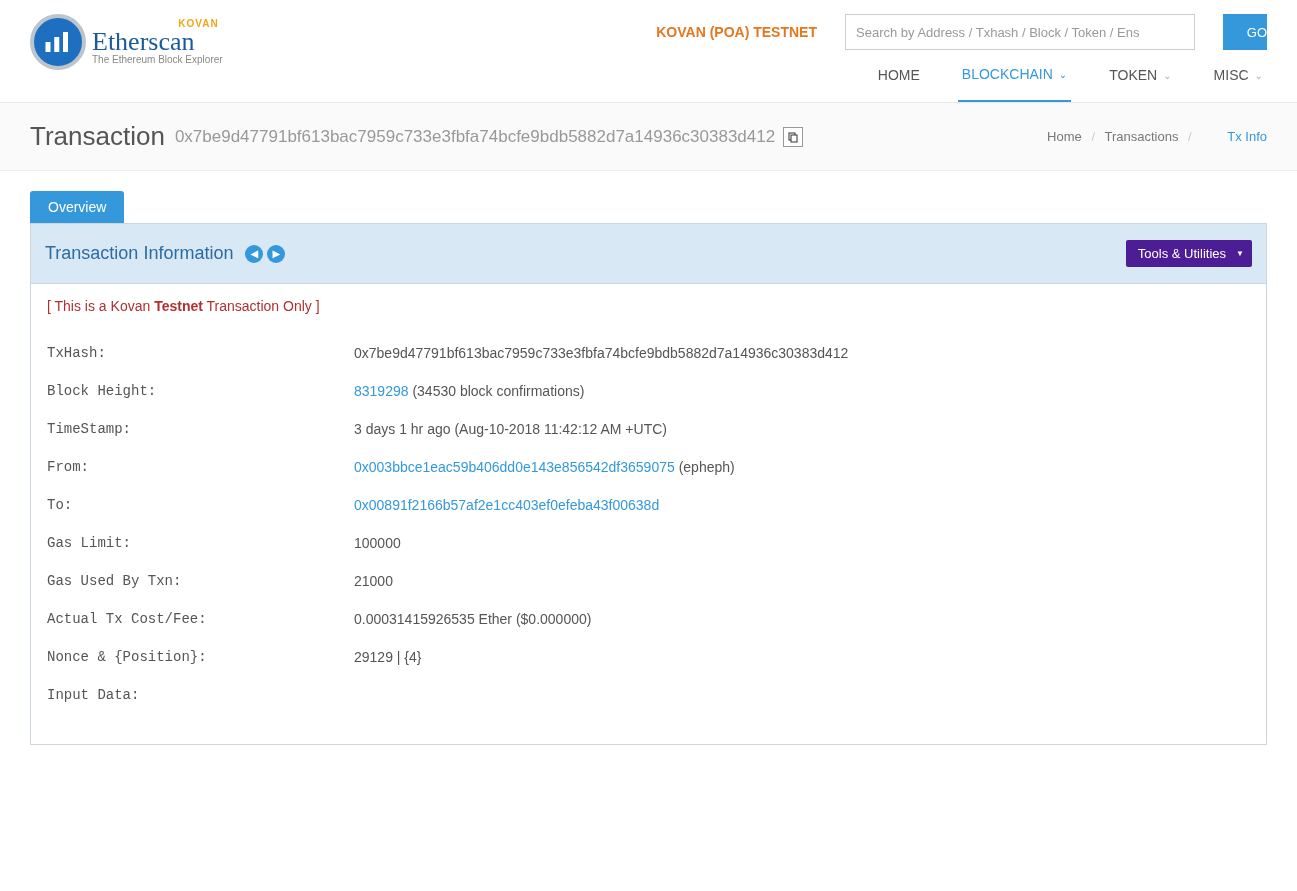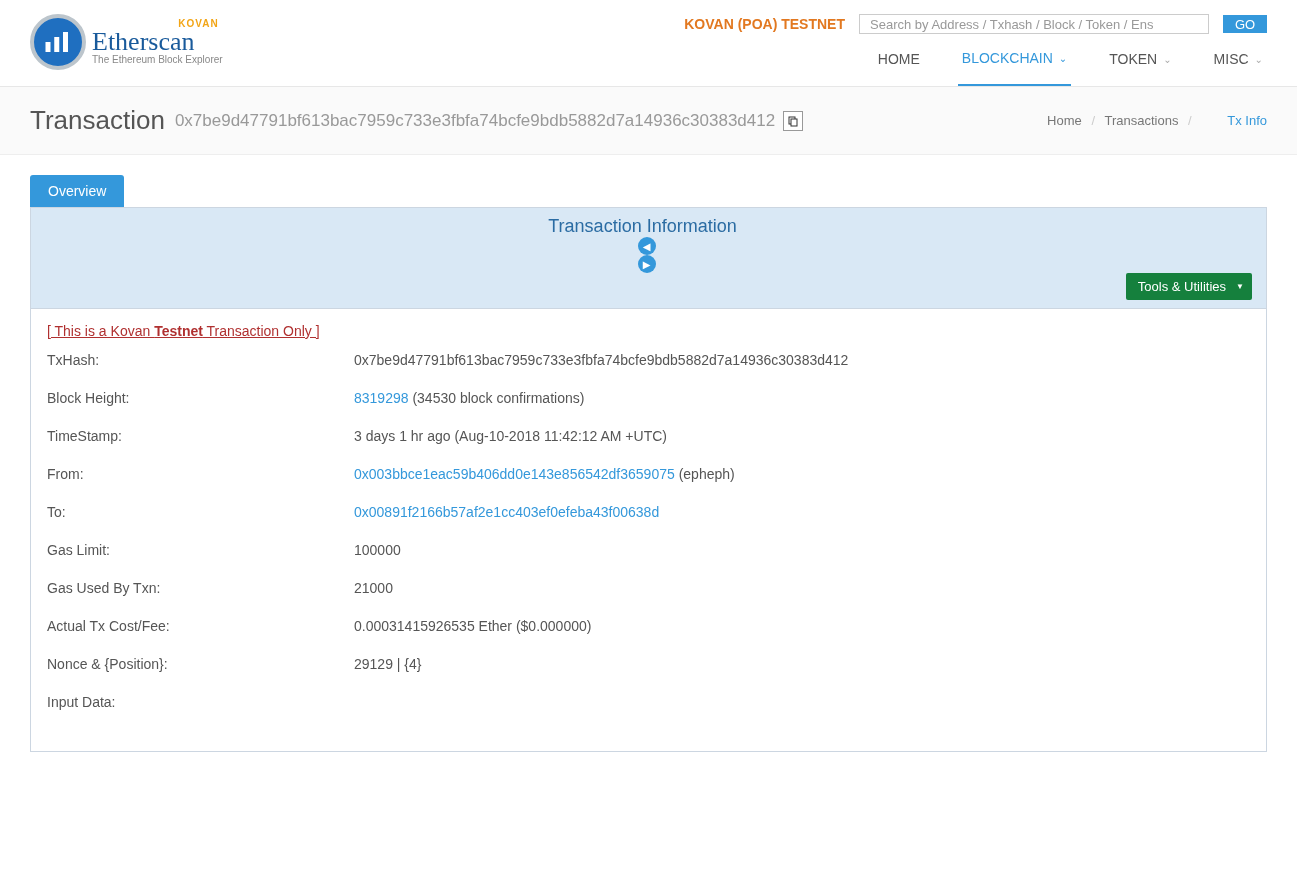--- a/index.html
+++ b/index.html
@@ -9,55 +9,55 @@
   .topbar { display: flex; align-items: flex-start; padding: 14px 30px 0 30px; border-bottom: 1px solid #e7e7e7; background:#fff;}
   .logo-block { display: flex; align-items: center; flex: 0 0 auto; }
   .logo-circle { width: 56px; height: 56px; border-radius: 50%; background: #1f6fc0; display:flex; align-items:center; justify-content:center; position:relative; border: 4px solid #bcc5cc; }
   .logo-circle svg { width:30px; height:30px; }
   .logo-text { margin-left: 6px; line-height:1; }
   .logo-kovan { font-size: 10px; color: #f2a516; font-weight: bold; letter-spacing: 1px; text-align: right; padding-right: 4px;}
   .logo-name { font-family: Georgia, serif; font-size: 26px; color: #195a9b; }
   .logo-sub { font-size: 10px; color: #888; }
 
   .right-block { margin-left:auto; display:flex; flex-direction:column; align-items:flex-end; }
-  .search-row { display:flex; align-items:center; gap:14px; margin-bottom: 16px;}
+  .search-row { display:flex; align-items:center; gap:28px; margin-bottom: 16px;}
   .testnet-label { color:#e27820; font-weight:bold; font-size:14px;}
-  .search-input { width: 350px; height:20px; border:1px solid #ccc; padding:0 10px; font-size:13px; color:#555;}
+  .search-input { width: 350px; height:36px; border:1px solid #ccc; padding:0 10px; font-size:13px; color:#555;}
   .search-input::placeholder{color:#999;}
-  .go-btn { background:#3498db; color:#fff; border:none; height:18px; width:44px; font-size:13px; cursor:pointer;}
+  .go-btn { background:#3498db; color:#fff; border:none; height:36px; width:44px; font-size:13px; cursor:pointer;text-align:right;}
 
   .nav { display:flex; gap:34px; font-size:14px; }
   .nav-item { padding: 0 4px 18px 4px; color:#555; cursor:pointer; display:flex; align-items:center; gap:6px;}
   .nav-item.active { color:#3498db; border-bottom:2px solid #3498db; }
   .chev { font-size:10px; color:#aaa;}
   .nav-item.active .chev{color:#3498db;}
 
   .title-row { background:#fafafa; border-bottom:1px solid #eee; padding: 18px 30px; display:flex; align-items:center; }
   .title-main { font-size:26px; color:#555; font-weight:400;}
   .title-hash { font-size:17px; color:#999; margin-left:10px; font-weight:400;}
   .copy-box { border:1px solid #999; width:20px; height:20px; margin-left:8px; display:inline-flex; align-items:center; justify-content:center; cursor:pointer; font-size:11px; color:#333; background:#fff;}
   .breadcrumb { margin-left:auto; font-size:13px; color:#777;}
   .breadcrumb a{ color:#777;}
   .breadcrumb .sep{ color:#ccc; margin:0 6px;}
   .breadcrumb .cur{ color:#3498db;margin-left:26px;}
 
   .content { padding: 20px 30px 30px 30px; }
   .tab { display:inline-block; background:#3498db; color:#fff; padding:8px 18px; font-size:14px; border-radius:3px 3px 0 0; cursor:pointer;}
   .panel { border:1px solid #ccd6e1; }
-  .panel-hd { background:#d9e8f5; padding:8px 14px; display:flex; align-items:center; border-bottom:1px solid #ccd6e1;flex-direction:column;}
+  .panel-hd { background:#d9e8f5; padding:16px 14px; display:flex; align-items:center; border-bottom:1px solid #ccd6e1;}
   .panel-title { color:#2b6ca3; font-size:18px; font-weight:400; margin-right:12px;}
   .navarrow { width:18px; height:18px; border-radius:50%; background:#3498db; color:#fff; display:inline-flex; align-items:center; justify-content:center; font-size:10px; margin-right:4px; cursor:pointer;}
-  .tools-btn { margin-left:auto; background:#15803d; color:#fff; font-size:13px; padding:6px 26px 6px 12px; position:relative; cursor:pointer; border-radius:2px;}
+  .tools-btn { margin-left:auto; background:#4c1d95; color:#fff; font-size:13px; padding:6px 26px 6px 12px; position:relative; cursor:pointer; border-radius:2px;}
   .tools-btn:after{ content:"▼"; font-size:8px; position:absolute; right:8px; top:9px; color:#fff;}
 
   .panel-body { background:#fff; padding: 14px 16px 30px 16px; }
-  .warn { color:#b03030; font-size:14px; margin-bottom:2px;text-decoration:underline;}
+  .warn { color:#b03030; font-size:14px; margin-bottom:20px;}
   .warn b{ font-weight:bold;}
   .row { display:flex; padding:11px 0; font-size:14px; color:#555;}
-  .row .lbl { flex:0 0 307px; }
+  .row .lbl { flex:0 0 307px;font-family:Liberation Mono, monospace; }
   .row .val { flex:1; word-break: break-all;}
   .link { color:#3498db; cursor:pointer;}
   .inputdata { width:100%; height:80px; background:#eeeeee; border:1px solid #ddd; padding:8px 10px; font-family:monospace; font-size:12px; color:#666; resize:both;}
 </style>
 </head>
 <body>
 
 <div class="topbar">
   <div class="logo-block">
     <div class="logo-circle">

